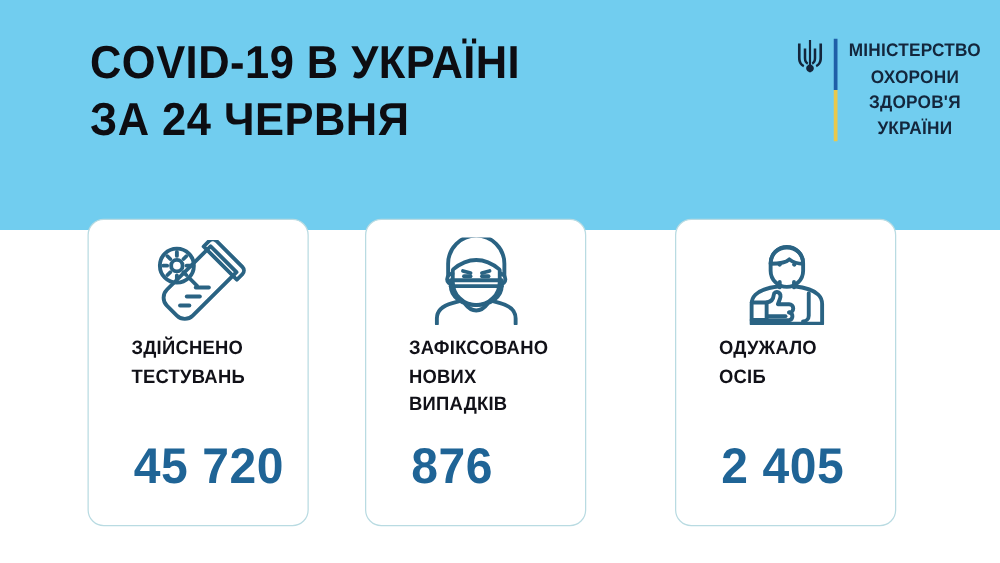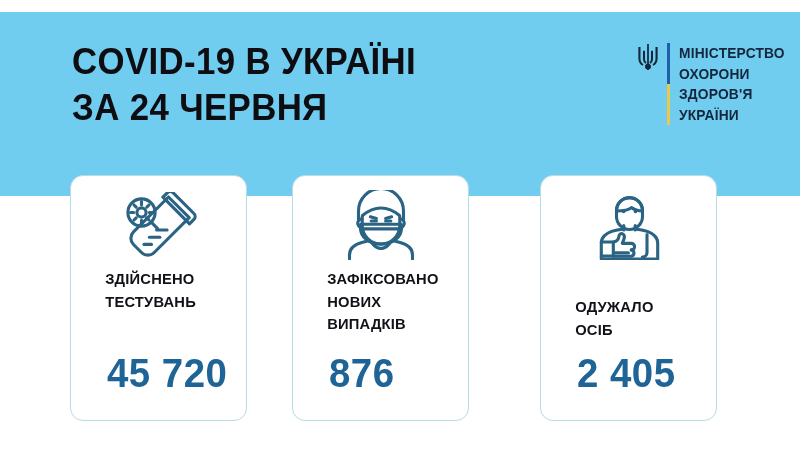--- a/index.html
+++ b/index.html
@@ -13,21 +13,21 @@
     background: #ffffff;
     font-family: "Liberation Sans", "DejaVu Sans", sans-serif;
     overflow: hidden;
     position: relative;
   }
 
   
   .banner {
     position: absolute;
     left: 0;
-    top: 12px;
+    top: 0;
     width: 800px;
     height: 184px;
     background: #71cdef;
     box-sizing: border-box;
   }
 
   .title-block {
     position: absolute;
     left: 72px;
     top: 27px;
@@ -47,20 +47,21 @@
   }
 
   
   .logo {
     position: absolute;
     left: 637px;
     top: 31px;
     display: flex;
     align-items: flex-start;
     height: 84px;
+    text-align: center;
   }
   .tryzub {
     width: 22px;
     height: 26px;
     margin-top: 1px;
     flex: 0 0 auto;
   }
   .logo-bar {
     width: 3px;
     height: 82px;
@@ -102,21 +103,21 @@
     box-sizing: border-box;
     background: #ffffff;
     border: 1.6px solid #b9dbe2;
     border-radius: 13px;
     display: flex;
     flex-direction: column;
     align-items: flex-start;
   }
   .card-1 { left: 70px; }
   .card-2 { left: 292px; }
-  .card-3 { left: 540px; gap: 28px; }
+  .card-3 { left: 540px; }
 
   .card-icon {
     width: 100%;
     height: 92px;
     display: flex;
     align-items: center;
     justify-content: center;
     padding-top: 6px;
     box-sizing: border-box;
   }

